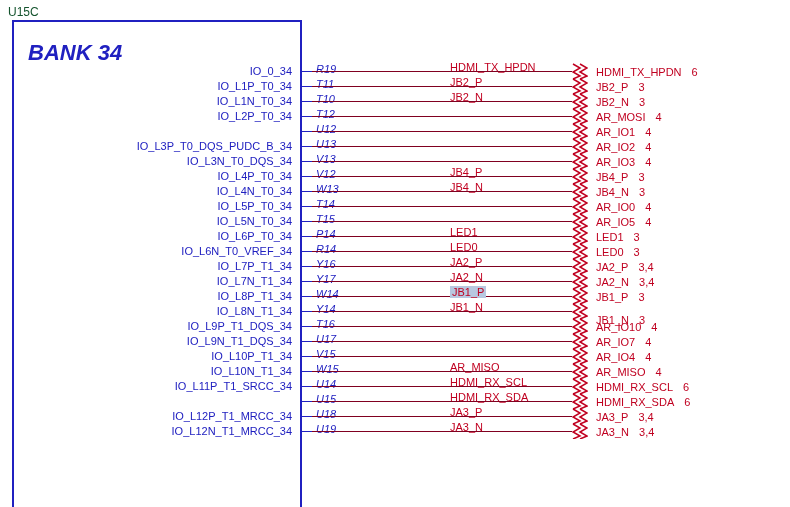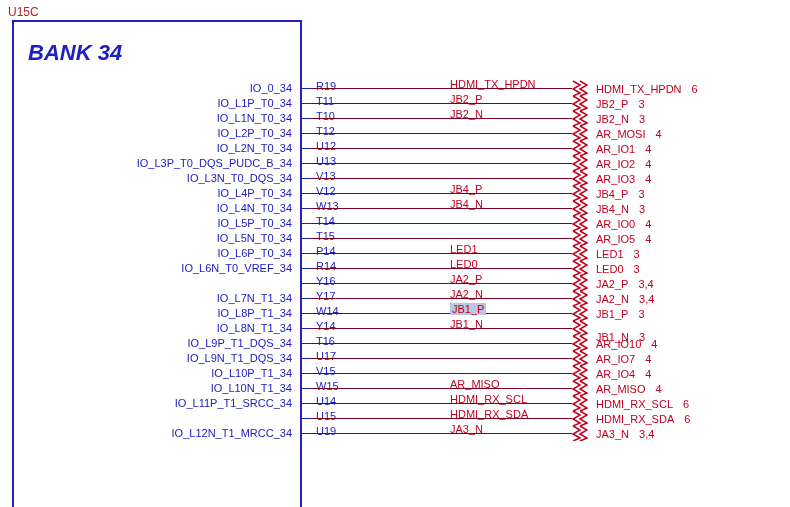--- a/index.html
+++ b/index.html
@@ -1,24 +1,24 @@
 <!DOCTYPE html>
 <html><head>
   <meta charset="utf-8">
   <style>
     * { margin: 0; padding: 0; box-sizing: border-box; }
     body { font-family: Arial, sans-serif; font-size: 11px; width: 790px; height: 507px; position: relative; background: #fff; overflow: hidden; }
-    .refdes { position: absolute; top: 5px; left: 8px; color: #b91c1c; font-size: 12px; }
+    .refdes { position: absolute; top: 5px; left: 8px; color: #14532d; font-size: 12px; }
     .bank-box { position: absolute; top: 20px; left: 12px; width: 290px; height: 490px; border: 2px solid #2020c0; }
     .bank-title { position: absolute; top: 40px; left: 28px; color: #2020c0; font-weight: bold; font-style: italic; font-size: 22px; text-align: center; }
-    .rows { position: absolute; top: 64px; left: 0; width: 790px; margin-top: 17px; }
+    .rows { position: absolute; top: 64px; left: 0; width: 790px; }
     .row { height: 15px; position: relative; }
     .pin-label { position: absolute; left: 0; width: 296px; text-align: right; color: #2020c0; font-size: 11px; padding-right: 4px; top: 1px; }
     .pin-stub { position: absolute; left: 302px; top: 7px; width: 10px; height: 0; border-top: 1.5px solid #2020c0; }
-    .pin-num { position: absolute; left: 316px; top: -1px; color: #2020c0; font-size: 11px; }
+    .pin-num { position: absolute; left: 316px; top: -1px; color: #2020c0; font-size: 11px; font-style: italic; }
     .wire { position: absolute; left: 312px; top: 7px; width: 260px; height: 0; border-top: 1.5px solid #800020; }
     .net-label { position: absolute; left: 450px; top: -3px; color: #c00020; font-size: 11px; }
     .highlighted { background: #b8c8e0; padding: 0 2px; }
     .zigzag { position: absolute; left: 572px; top: -1px; width: 16px; height: 16px; }
     .zigzag path { stroke: #c00020; stroke-width: 1.5; fill: none; }
     .port-label { position: absolute; left: 596px; top: 2px; color: #c00020; font-size: 11px; }
     .port-ref { color: #c00020; margin-left: 10px; }
   </style>
 </head>
 <body>
@@ -69,21 +69,20 @@
       <span class="pin-stub"></span>
       <span class="pin-num">T12</span>
       <span class="wire"></span>
       <svg class="zigzag">
         <path d="M1 1 L8 5 L1 9 L8 13 L1 16"></path>
         <path d="M8 1 L15 5 L8 9 L15 13 L8 16"></path>
       </svg>
       <span class="port-label" style="top:2px">AR_MOSI<span class="port-ref">4</span></span>
     </div>
     <div class="row">
-      <span class="pin-label">IO_L2N_T0_34</span>
       <span class="pin-stub"></span>
       <span class="pin-num">U12</span>
       <span class="wire"></span>
       <svg class="zigzag">
         <path d="M1 1 L8 5 L1 9 L8 13 L1 16"></path>
         <path d="M8 1 L15 5 L8 9 L15 13 L8 16"></path>
       </svg>
       <span class="port-label" style="top:2px">AR_IO1<span class="port-ref">4</span></span>
     </div>
     <div class="row">
@@ -172,20 +171,21 @@
       <span class="pin-num">R14</span>
       <span class="wire"></span>
       <span class="net-label">LED0</span>
       <svg class="zigzag">
         <path d="M1 1 L8 5 L1 9 L8 13 L1 16"></path>
         <path d="M8 1 L15 5 L8 9 L15 13 L8 16"></path>
       </svg>
       <span class="port-label" style="top:2px">LED0<span class="port-ref">3</span></span>
     </div>
     <div class="row">
+      <span class="pin-label">IO_L7P_T1_34</span>
       <span class="pin-stub"></span>
       <span class="pin-num">Y16</span>
       <span class="wire"></span>
       <span class="net-label">JA2_P</span>
       <svg class="zigzag">
         <path d="M1 1 L8 5 L1 9 L8 13 L1 16"></path>
         <path d="M8 1 L15 5 L8 9 L15 13 L8 16"></path>
       </svg>
       <span class="port-label" style="top:2px">JA2_P<span class="port-ref">3,4</span></span>
     </div>
@@ -285,20 +285,32 @@
     <div class="row">
       <span class="pin-stub"></span>
       <span class="pin-num">U15</span>
       <span class="wire"></span>
       <span class="net-label">HDMI_RX_SDA</span>
       <svg class="zigzag">
         <path d="M1 1 L8 5 L1 9 L8 13 L1 16"></path>
         <path d="M8 1 L15 5 L8 9 L15 13 L8 16"></path>
       </svg>
       <span class="port-label" style="top:2px">HDMI_RX_SDA<span class="port-ref">6</span></span>
+    </div>
+    <div class="row">
+      <span class="pin-label">IO_L12P_T1_MRCC_34</span>
+      <span class="pin-stub"></span>
+      <span class="pin-num">U18</span>
+      <span class="wire"></span>
+      <span class="net-label">JA3_P</span>
+      <svg class="zigzag">
+        <path d="M1 1 L8 5 L1 9 L8 13 L1 16"></path>
+        <path d="M8 1 L15 5 L8 9 L15 13 L8 16"></path>
+      </svg>
+      <span class="port-label" style="top:2px">JA3_P<span class="port-ref">3,4</span></span>
     </div>
     <div class="row">
       <span class="pin-label">IO_L12N_T1_MRCC_34</span>
       <span class="pin-stub"></span>
       <span class="pin-num">U19</span>
       <span class="wire"></span>
       <span class="net-label">JA3_N</span>
       <svg class="zigzag">
         <path d="M1 1 L8 5 L1 9 L8 13 L1 16"></path>
         <path d="M8 1 L15 5 L8 9 L15 13 L8 16"></path>

